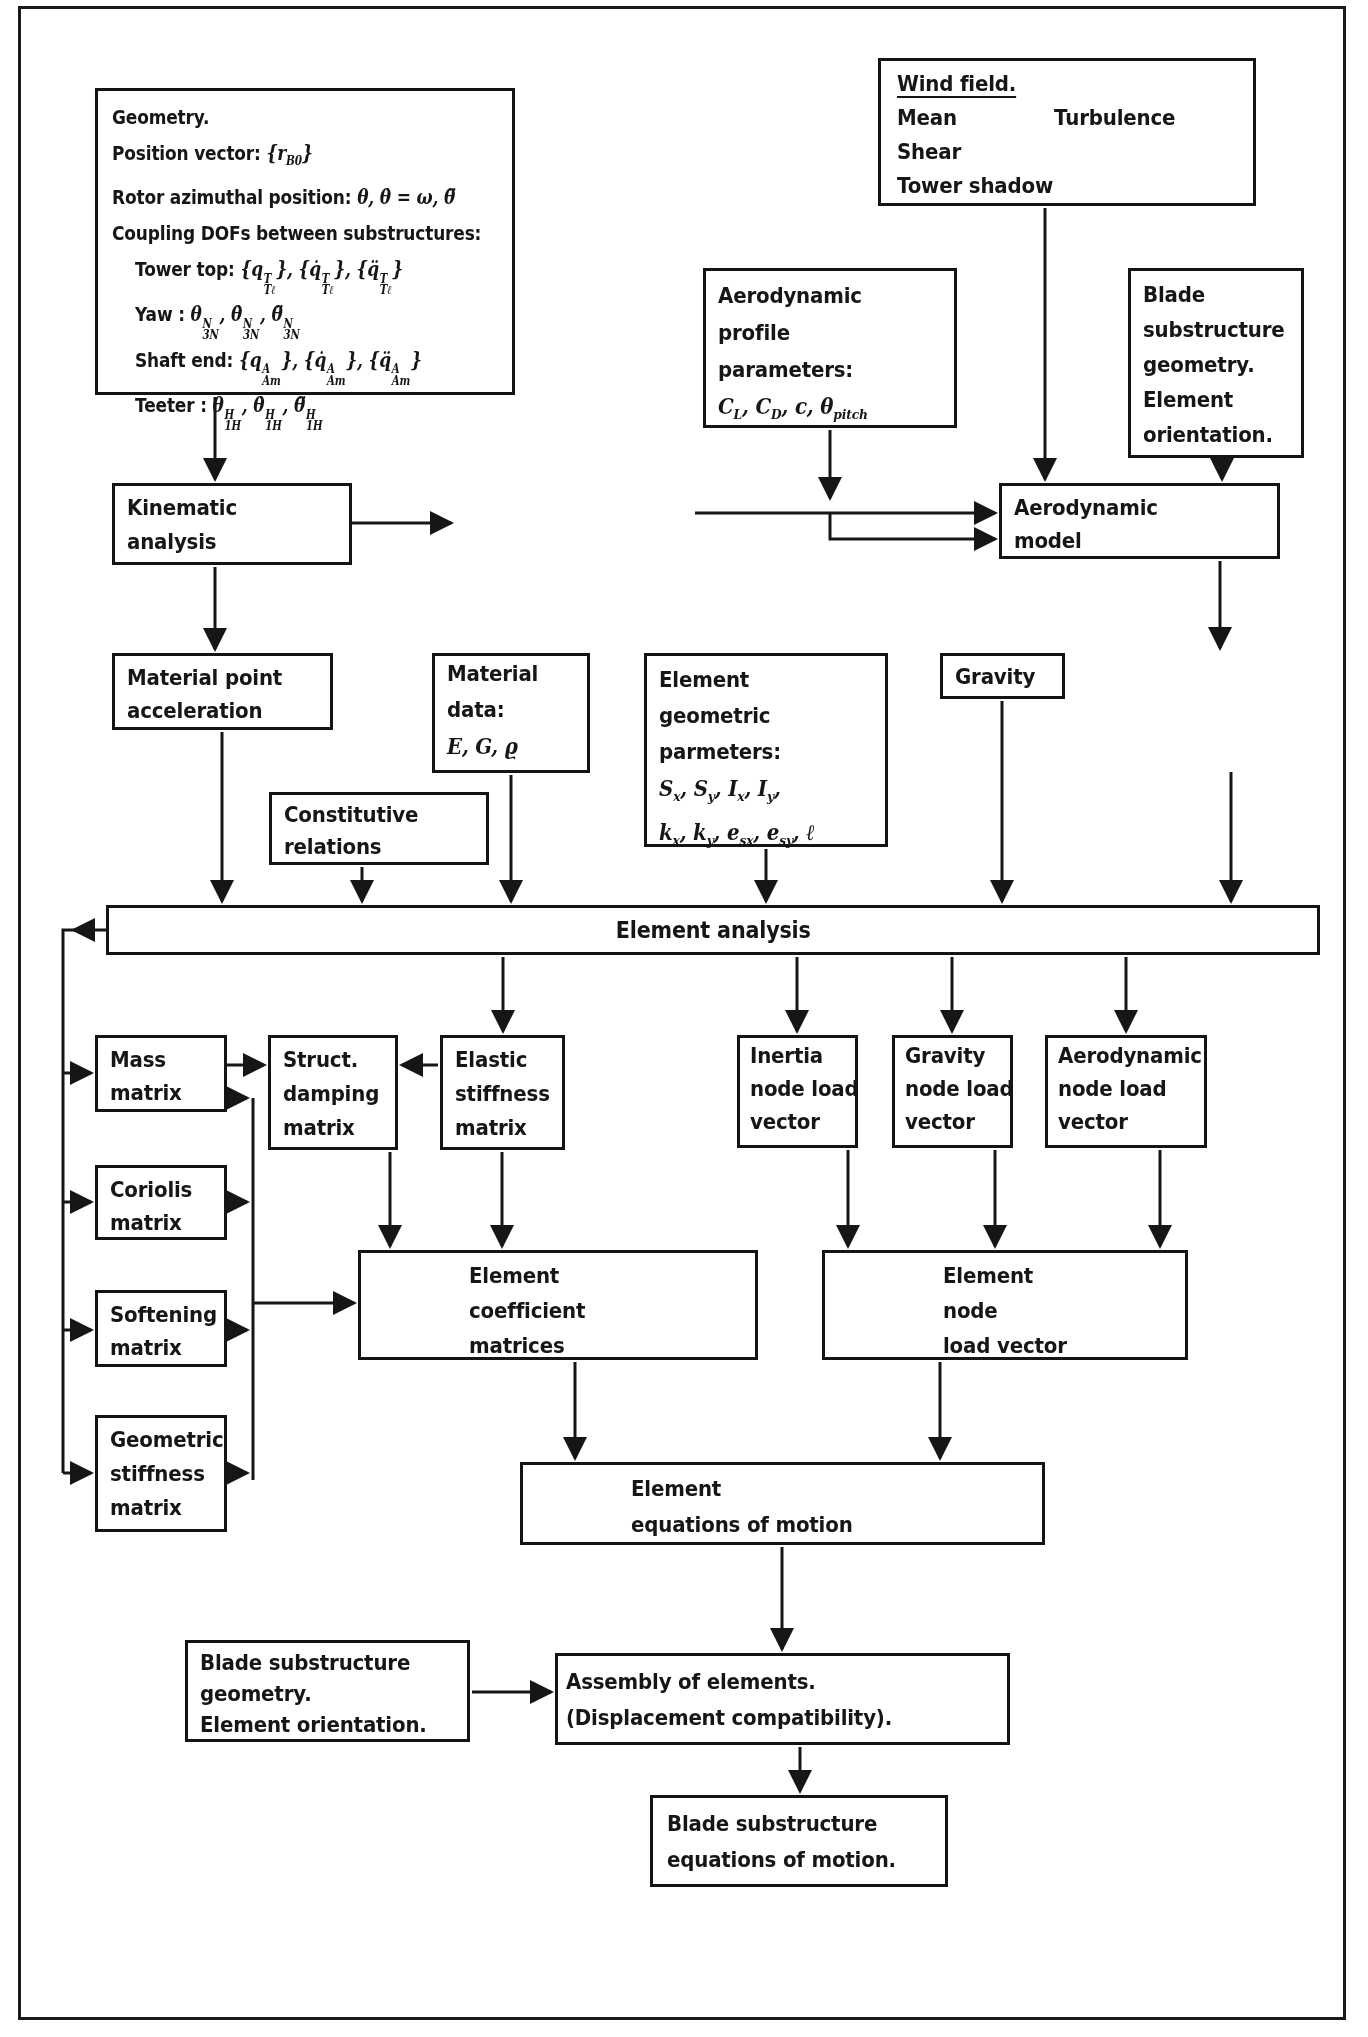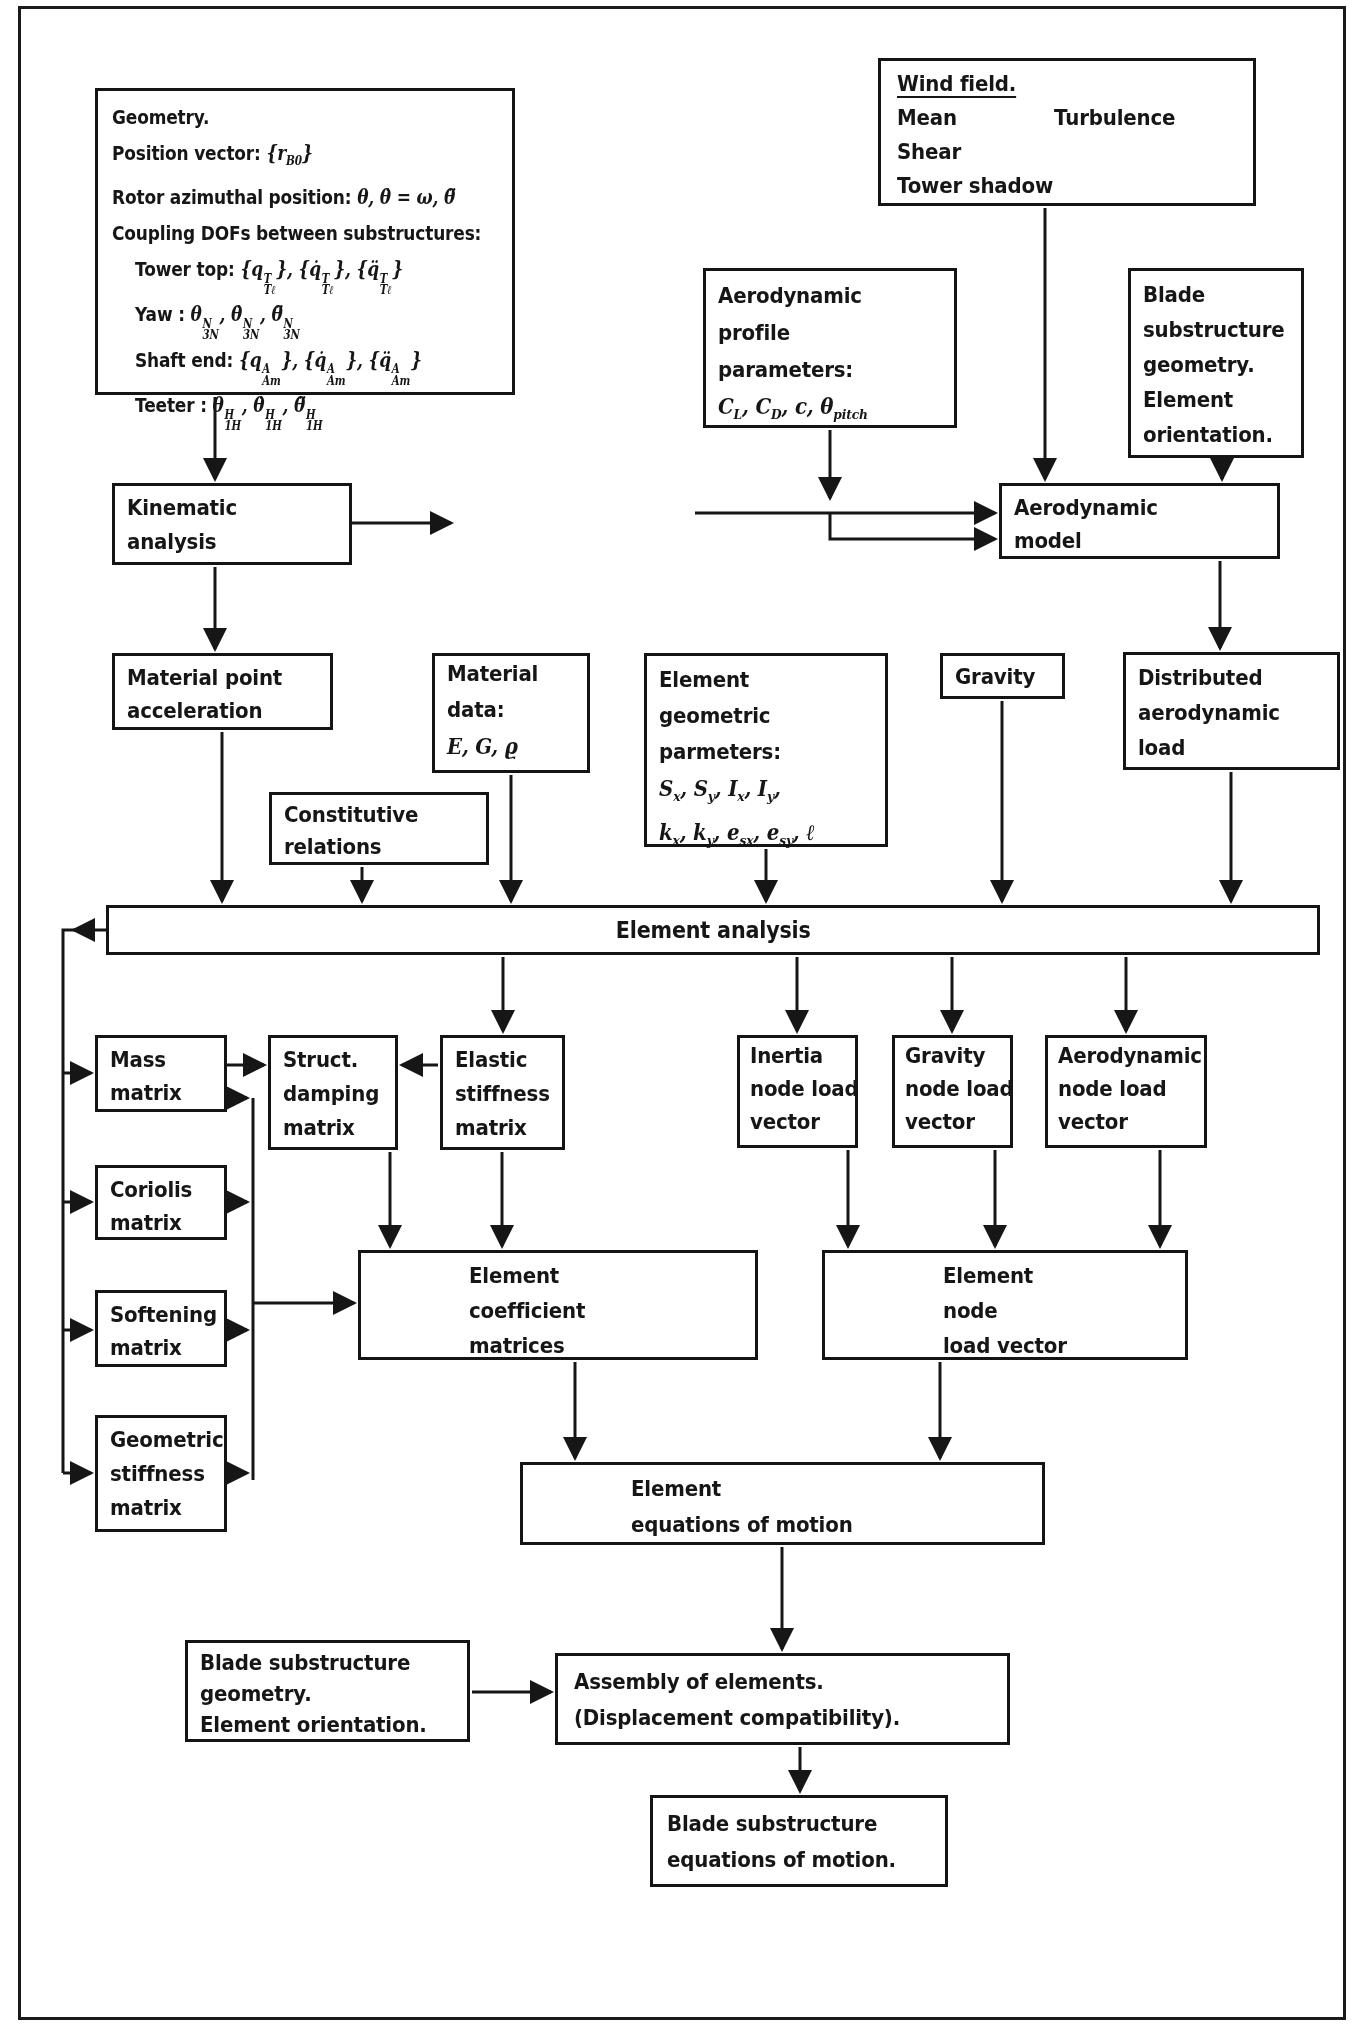--- a/index.html
+++ b/index.html
@@ -27,21 +27,21 @@
   .b-elemgeom{line-height:36px;padding:6px 12px;}
   .b-matdata{line-height:36px;padding:0 12px;}
   .b-analysis{display:flex;align-items:flex-start;justify-content:center;font-size:23px;}
   .b-analysis .ln{transform-origin:50% 50%;}
   .b-vec{line-height:33px;padding:1px 10px;}
   .b-small2{line-height:33px;}
   .b-const{line-height:32px;padding:4px 12px;margin-left:16px;}
   .b-coeff{padding-left:108px;line-height:35px;}
   .b-nload{padding-left:118px;line-height:35px;}
   .b-eqmot{padding-left:108px;line-height:36px;padding-top:6px;}
-  .b-asm{line-height:36px;padding:8px 16px;}
+  .b-asm{line-height:36px;padding:8px 8px;}
   .b-bladeeq{line-height:36px;padding:8px 14px;}
   .b-bladebot{line-height:31px;padding:4px 12px;}
   .b-gravity{line-height:32px;}
 </style>
 </head>
 <body>
 
 <div class="page">
   <div class="frame"></div>
 
@@ -164,25 +164,20 @@
       <div class="ln">geometric</div>
       <div class="ln">parmeters:</div>
       <div class="ln"><span class="math">S<sub>x</sub>, S<sub>y</sub>, I<sub>x</sub>, I<sub>y</sub>,</span></div>
       <div class="ln"><span class="math">k<sub>x</sub>, k<sub>y</sub>, e<sub>sx</sub>, e<sub>sy</sub>, ℓ</span></div>
     </div>
 
   <div class="box b-gravity" style="left:940px;top:653px;width:125px;height:46px">
       <div class="ln">Gravity</div>
     </div>
 
-  <div class="box" style="left:1123px;top:652px;width:217px;height:118px;line-height:35px">
-      <div class="ln">Distributed</div>
-      <div class="ln">aerodynamic</div>
-      <div class="ln">load</div>
-    </div>
 
   <div class="box b-analysis" style="left:106px;top:905px;width:1214px;height:50px">
       <div class="ln">Element analysis</div>
     </div>
 
   <div class="box b-small2" style="left:95px;top:1035px;width:132px;height:77px">
       <div class="ln">Mass</div>
       <div class="ln">matrix</div>
     </div>
 

